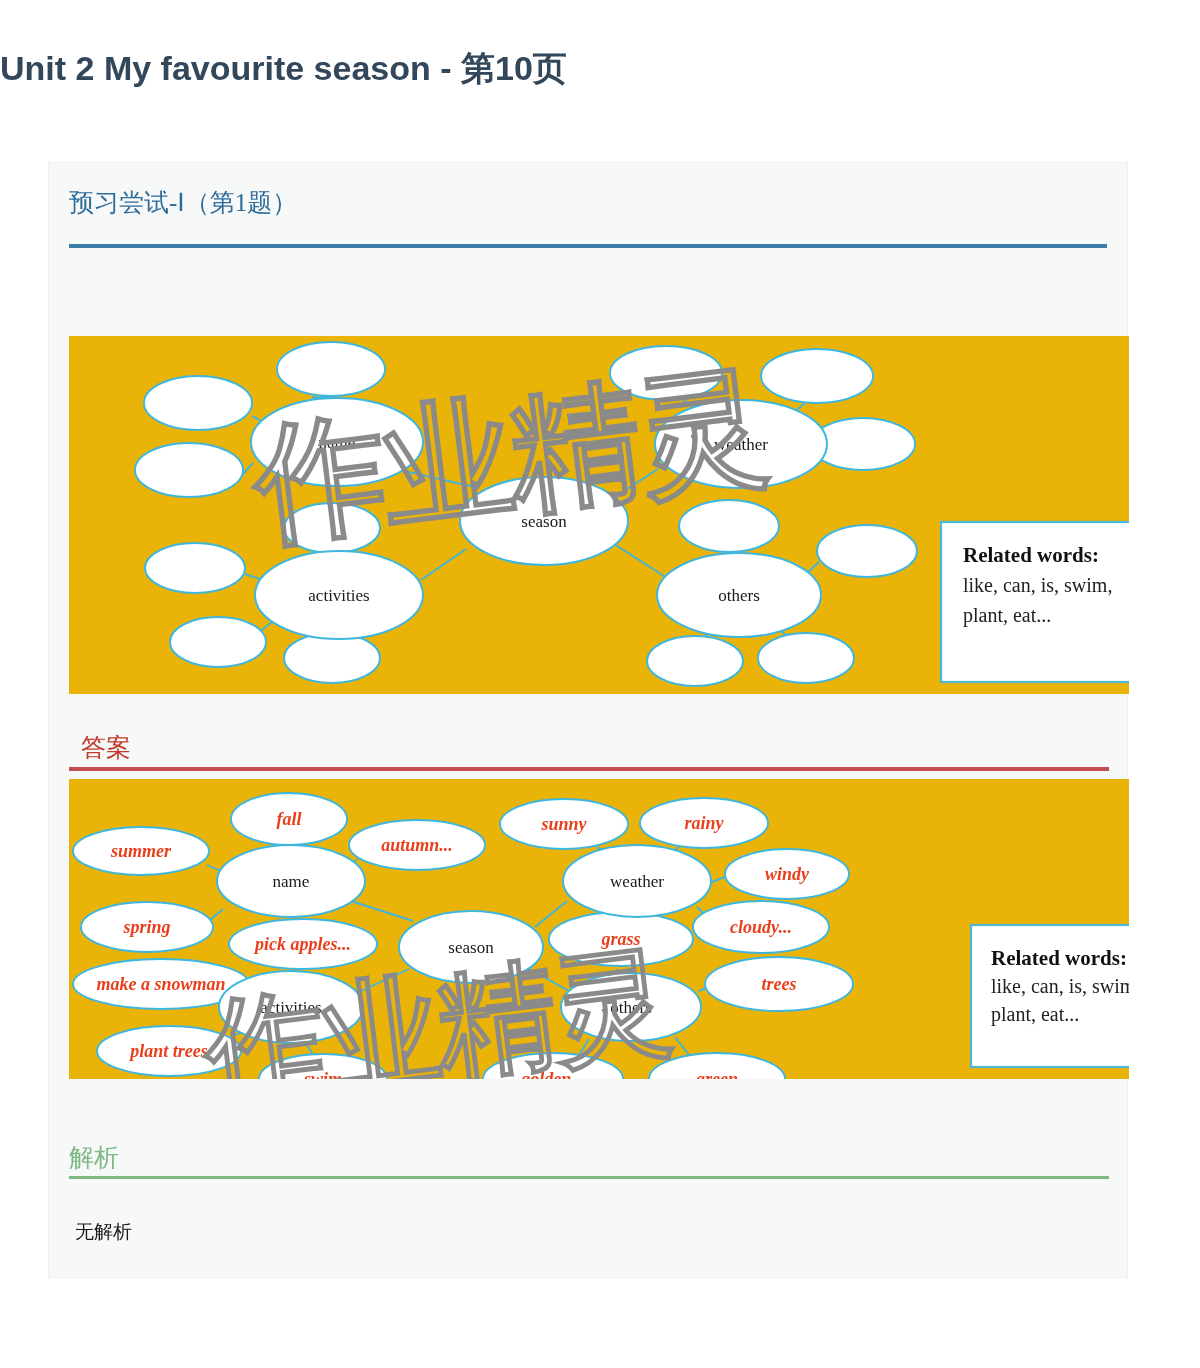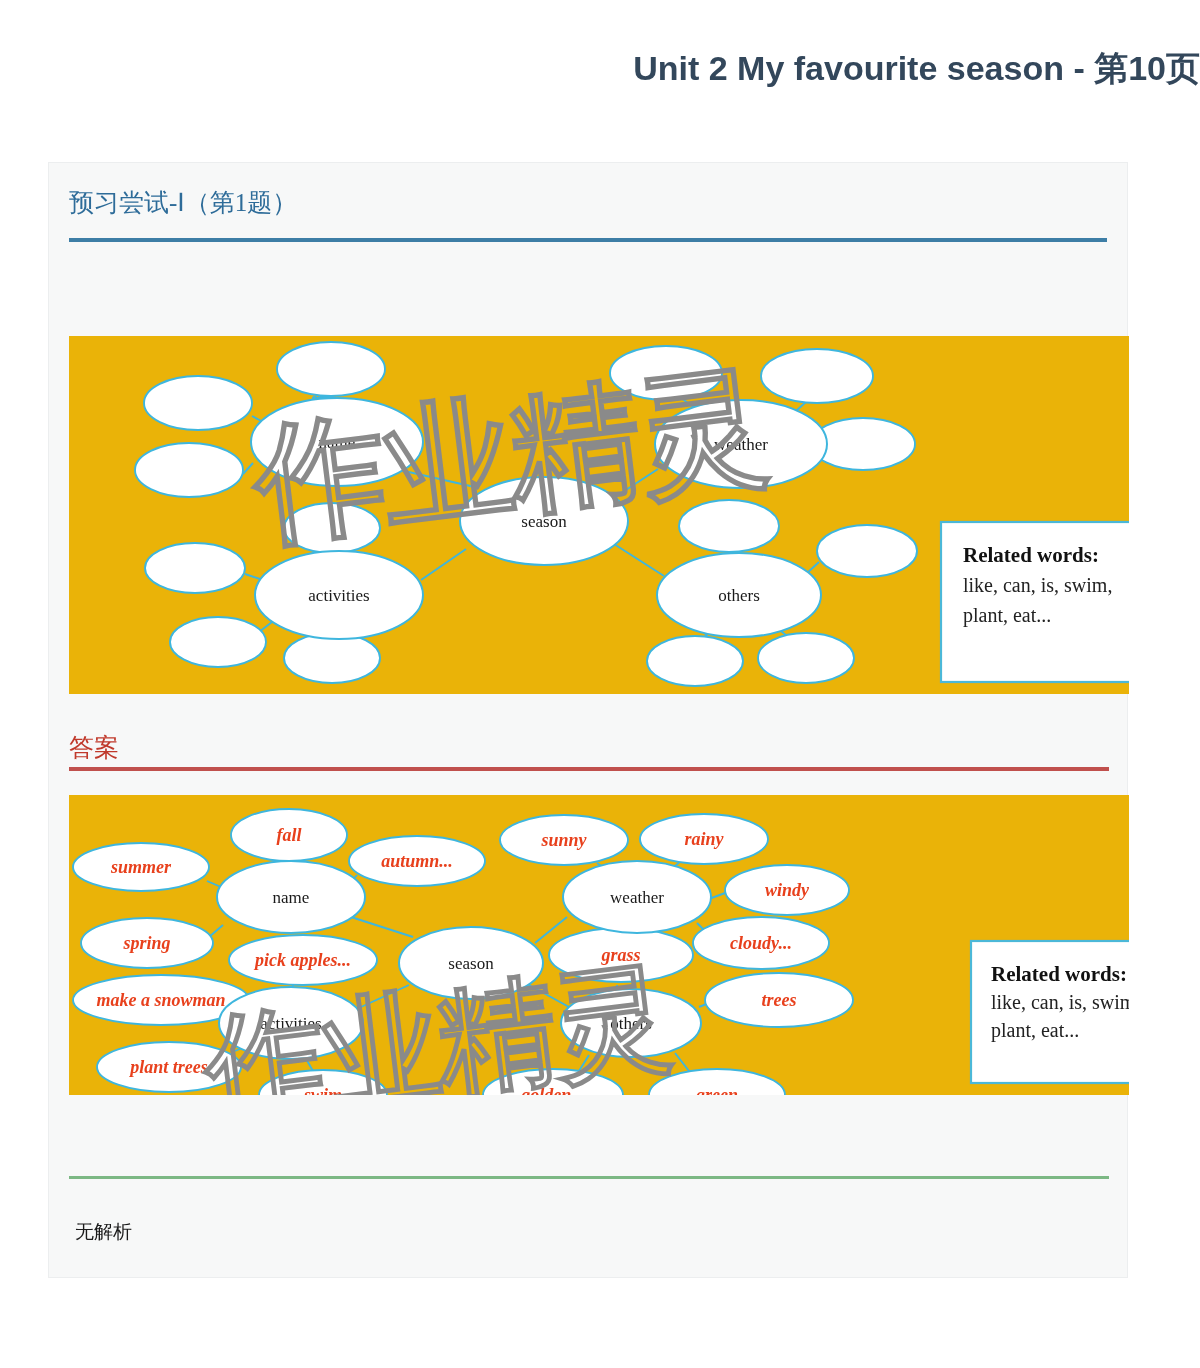--- a/index.html
+++ b/index.html
@@ -9,21 +9,21 @@
     font-family: "Liberation Sans", sans-serif;
   }
   body {
     width: 1200px;
     height: 1368px;
     overflow: hidden;
   }
 
   
   .page-title {
-    text-align: right;
+    text-align: left;
     font-size: 34px;
     font-weight: bold;
     color: #33475b;
     letter-spacing: 0px;
     padding: 48px 0 0 0;
     line-height: 1.2;
   }
 
   
   .card {
@@ -37,21 +37,21 @@
     box-sizing: border-box;
   }
 
   .section-head {
     padding: 0 20px;
   }
   .section-head .label {
     font-size: 25px;
     font-family: "Liberation Serif", serif;
     padding-top: 24px;
-    padding-bottom: 20px;
+    padding-bottom: 26px;
     line-height: 1.25;
   }
   .rule {
     height: 4px;
     margin: 0 20px;
   }
 
   .label-blue { color: #2e6c99; }
   .rule-blue  { background: #3d7ea6; }
   .label-red  { color: #c0392b; }
@@ -239,26 +239,26 @@
 
       <g>
         <rect x="872" y="186" width="234" height="160" fill="#ffffff" stroke="#4bb8d8" stroke-width="2.2"></rect>
         <text class="rw-title" x="894" y="226">Related words:</text>
         <text class="rw-line" x="894" y="256">like, can, is, swim,</text>
         <text class="rw-line" x="894" y="286">plant, eat...</text>
       </g>
     </svg>
   </div>
 
-  <div class="section-head" style="position:absolute; left:0; top:545px; width:100%;">
+  <div class="section-head" style="position:absolute; left:12px; top:545px; width:100%;">
     <div class="label label-red">答案</div>
   </div>
   <div class="rule rule-red" style="position:absolute; left:0; top:604px; width:1040px;"></div>
 
-  <div class="panel" style="left:20px; top:632px; width:1060px; height:300px;">
+  <div class="panel" style="left:20px; top:616px; width:1060px; height:300px;">
     <svg width="1060" height="300" viewBox="0 0 1060 300">
 
       <g stroke="#3eb6de" stroke-width="1.9" fill="none">
         <line x1="220" y1="66" x2="220" y2="66"></line>
         <line x1="221" y1="66" x2="221" y2="66"></line>
 
         <line x1="220" y1="66" x2="220" y2="66"></line>
         <line x1="220" y1="66" x2="221" y2="66"></line>
         <line x1="220" y1="66" x2="220" y2="66"></line>
         <line x1="220" y1="66" x2="220" y2="66"></line>
@@ -362,17 +362,20 @@
 
       <g>
         <rect x="902" y="146" width="206" height="142" fill="#ffffff" stroke="#4bb8d8" stroke-width="2.2"></rect>
         <text class="rw-title" x="922" y="186" font-size="19">Related words:</text>
         <text class="rw-line" x="922" y="214" font-size="18">like, can, is, swim,</text>
         <text class="rw-line" x="922" y="242" font-size="18">plant, eat...</text>
       </g>
     </svg>
   </div>
 
+  <div class="section-head" style="position:absolute; left:0; top:955px; width:100%;">
+    <div class="label label-green">解析</div>
+  </div>
   <div class="rule rule-green" style="position:absolute; left:0; top:1013px; width:1040px; height:3px;"></div>
 
   <div class="body-text" style="position:absolute; left:4px; top:1028px;">无解析</div>
 
 </div>
 
 </body></html>

